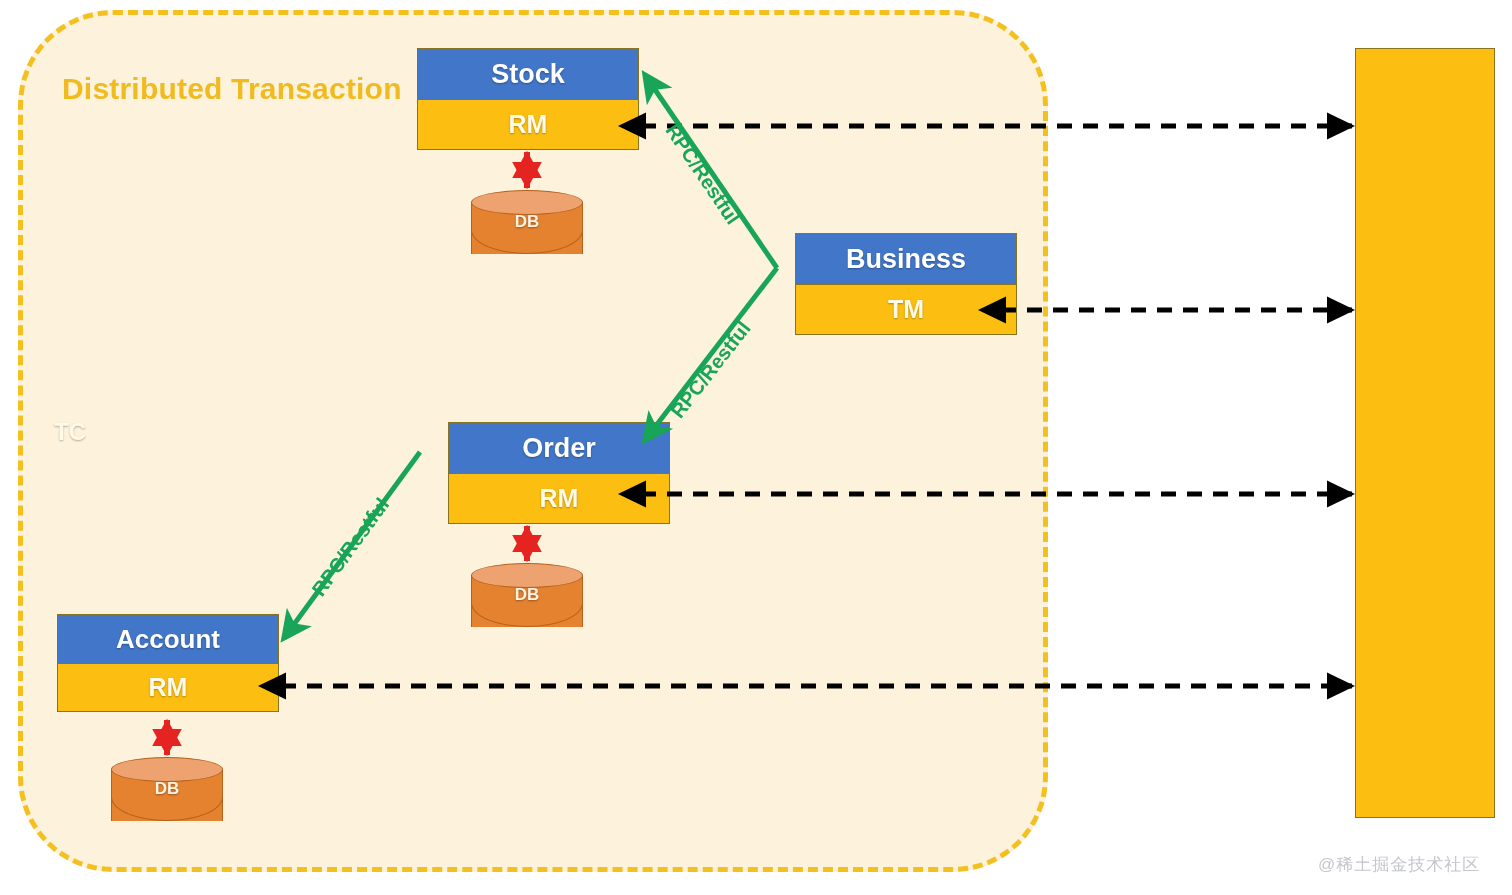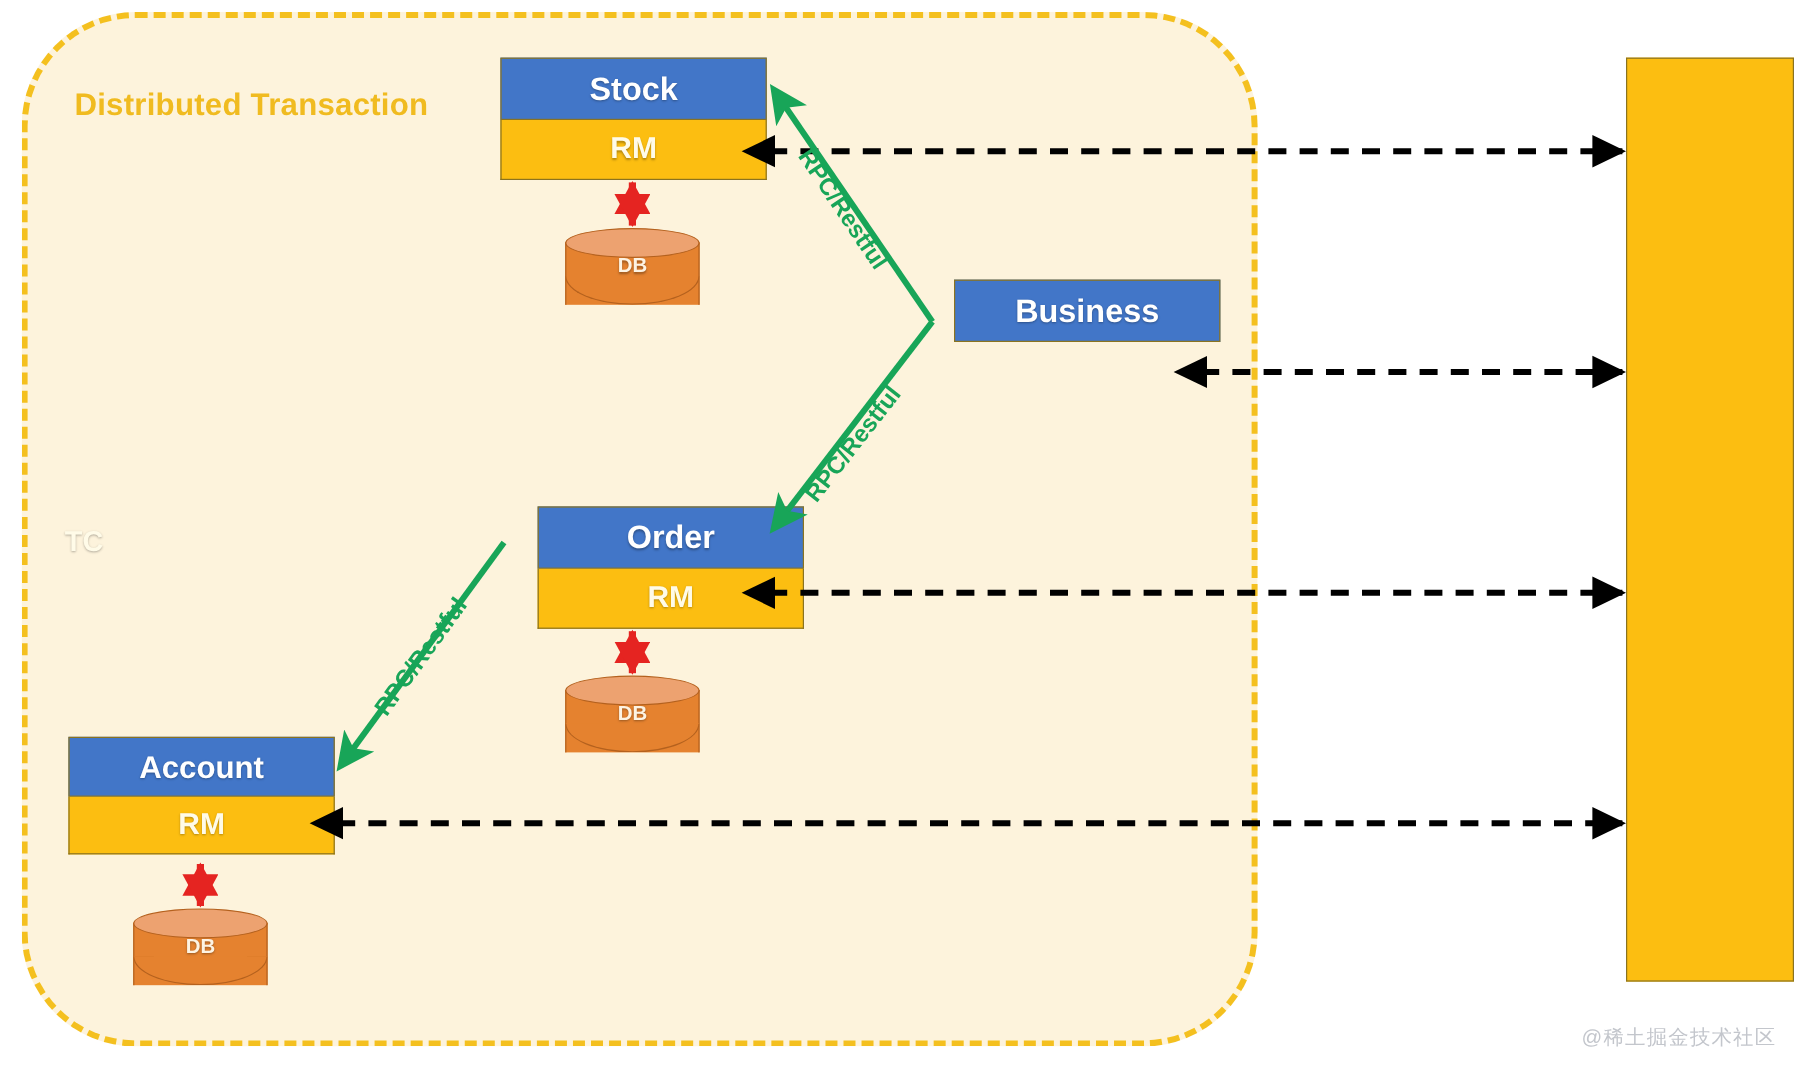--- a/index.html
+++ b/index.html
@@ -27,21 +27,21 @@
     height: 862px;
     background: #fdf3dc;
     border: 5px dashed #f4c01f;
     border-radius: 95px;
     box-sizing: border-box;
   }
   #dt-title {
     position: absolute;
     left: 62px;
     top: 72px;
-    font-size: 26px;
+    font-size: 30px;
     font-weight: bold;
     color: #f0bb20;
     letter-spacing: 0.2px;
     white-space: nowrap;
   }
 
   
   .node {
     position: absolute;
     box-sizing: border-box;
@@ -132,21 +132,20 @@
   #tc-label {
     position: absolute;
     left: 0;
     top: 418px;
     width: 140px;
     text-align: center;
     color: #fffbe8;
     font-size: 24px;
     font-weight: bold;
     text-shadow: 0 1px 2px rgba(0,0,0,0.30);
-    margin-top: 20px;
   }
 
   
   #overlay {
     position: absolute;
     left: 0; top: 0;
     width: 1512px;
     height: 895px;
     pointer-events: none;
   }
@@ -189,20 +188,23 @@
     <div class="db-body"></div>
     <div class="db-bottom"></div>
     <div class="db-top"></div>
     <div class="db-label">DB</div>
   </div>
 
   <div class="node" style="left:795px; top:233px; width:222px; height:102px;">
     <div class="node-head" style="width:222px; height:52px; font-size:27px;">
       <span>Business</span>
     </div>
+    <div class="node-band" style="width:222px; height:50px; font-size:25px;">
+      <span>TM</span>
+    </div>
   </div>
 
   <div class="node" style="left:417px; top:422px; width:222px; height:102px;padding-left:31px;">
     <div class="node-head" style="width:222px; height:52px; font-size:27px;">
       <span>Order</span>
     </div>
     <div class="node-band" style="width:222px; height:50px; font-size:25px;">
       <span>RM</span>
     </div>
   </div>

